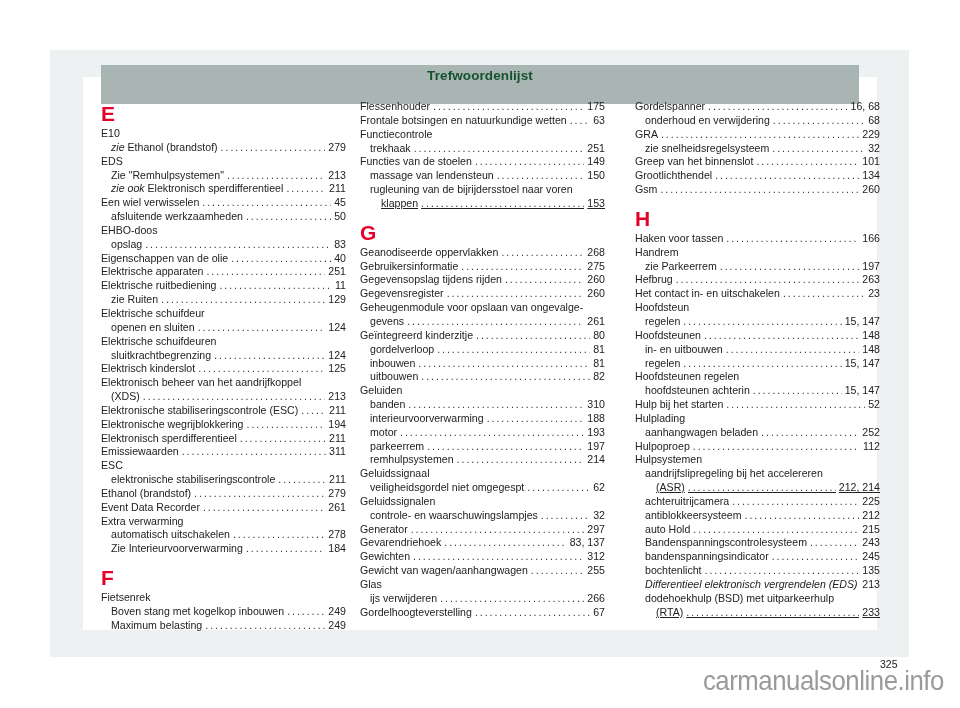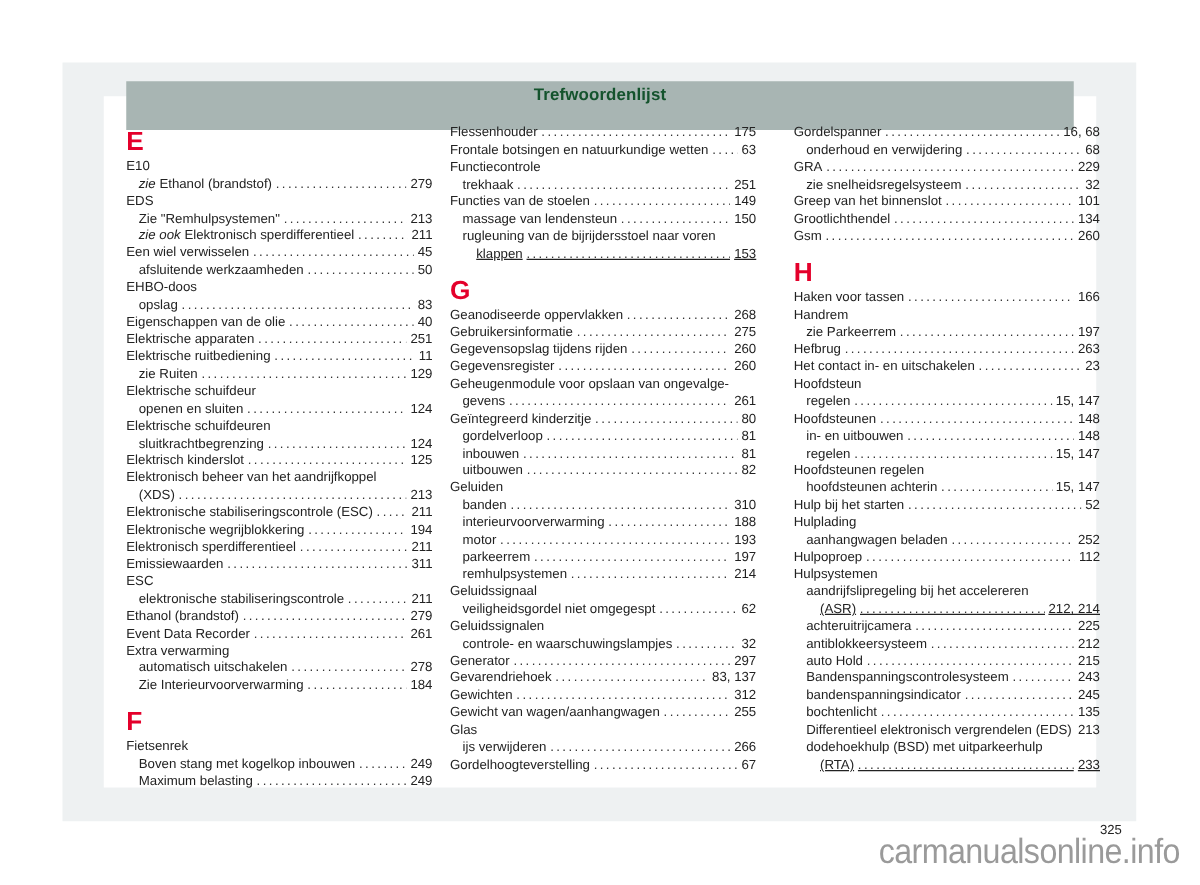--- a/index.html
+++ b/index.html
@@ -38,21 +38,21 @@
   .entry .txt { flex: 0 0 auto; }
   .entry .txt i { }
   .entry .dots {
     flex: 1 1 auto; overflow: hidden; margin: 0 3px; color: #333; letter-spacing: 2.4px;
   }
   .entry .dots::before {
     content: ". . . . . . . . . . . . . . . . . . . . . . . . . . . . . . . . . . . . . . . . . . . . . . . . . . . . . . . . . . . . . . . . . . . .";
     letter-spacing: 0px; word-spacing: -1px;
   }
   .entry .pg { flex: 0 0 auto; text-align: right; }
-  .entry.nodots .txt { flex: 1 1 auto; }
+  .entry.nodots .txt { flex: 1 1 auto; font-style: italic; }
   .page-num {
     position: absolute; left: 880px; top: 658px; font-size: 10.5px; color: #222;
   }
   .watermark {
     position: absolute; right: 16px; top: 665px; font-size: 28px; color: #9a9a9a;
     letter-spacing: -0.5px; font-family: "Liberation Sans", sans-serif;
     transform: scaleX(0.92); transform-origin: right center;
   }
 </style>
 </head>

